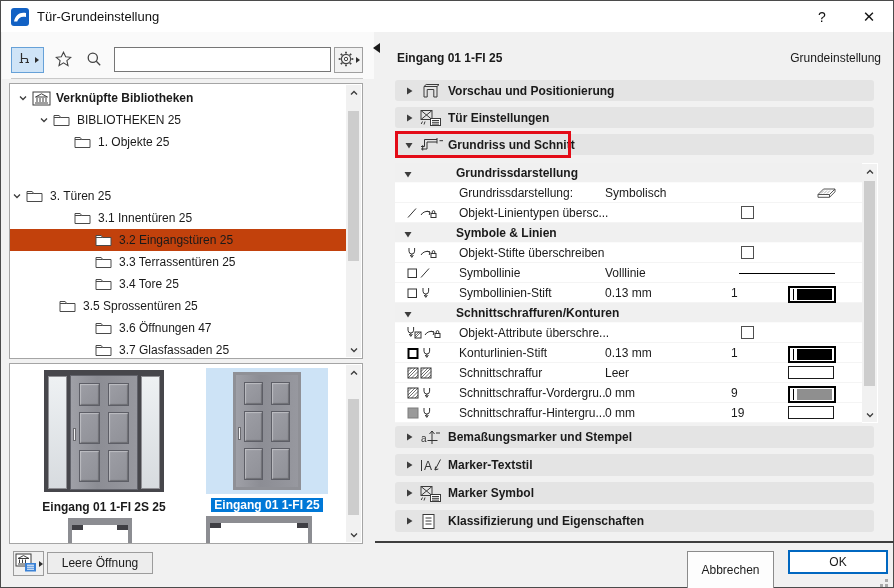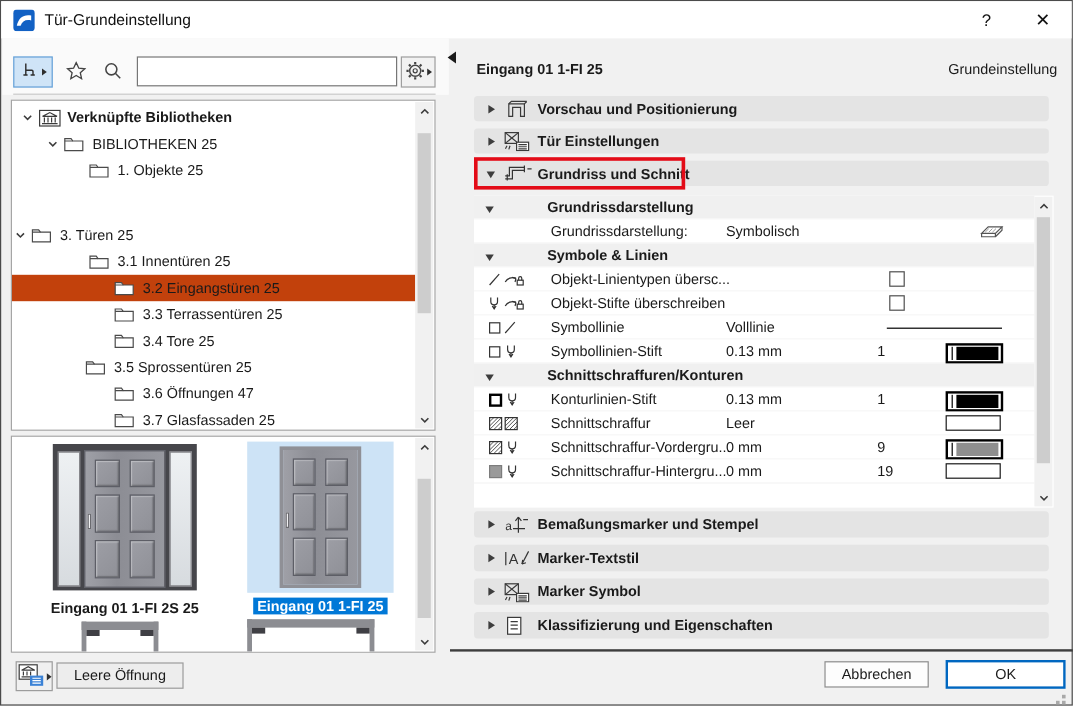--- a/index.html
+++ b/index.html
@@ -83,21 +83,21 @@
   .p-check{position:absolute;left:346px;top:3px;width:13px;height:13px;border:1px solid #4f4f4f;background:#fff;box-sizing:border-box;}
   .p-line{position:absolute;left:344px;top:10px;width:96px;height:1px;background:#000;}
   .p-pen{position:absolute;left:393px;top:3px;width:44px;height:13px;border:2px solid #000;background:#fff;box-sizing:content-box;}
   .p-pen .vline{position:absolute;left:3px;top:1px;bottom:1px;width:1px;background:#000;}
   .p-pen .fill{position:absolute;left:7px;top:1px;bottom:1px;right:2px;}
   .p-swatch{position:absolute;left:393px;top:3px;width:46px;height:13px;border:1px solid #1a1a1a;background:#fff;box-sizing:border-box;}
   .p-dispicon{position:absolute;left:420px;top:1px;width:24px;height:17px;display:inline-flex;}
   
   #footer-divider{position:absolute;left:374px;top:540px;width:519px;height:2px;background:#3e3e3e;}
   .btn{position:absolute;display:flex;align-items:center;justify-content:center;font-size:12px;box-sizing:border-box;background:#fdfdfd;border:1px solid #8b8b8b;}
-  #btn-cancel{left:686px;top:550px;width:87px;height:22px;}
+  #btn-cancel{left:686px;top:550px;width:87px;height:38px;}
   #btn-ok{left:787px;top:549px;width:100px;height:24px;border:2px solid #0067c0;background:#fff;}
   #grip{position:absolute;right:5px;bottom:5px;width:3px;height:3px;background:#a9a9a9;box-shadow:-5px 5px 0 #a9a9a9,0 5px 0 #a9a9a9;}
 </style>
 </head>
 <body>
 
 <div id="dialog">
 
   <div id="titlebar">
     <span id="logo">
@@ -249,21 +249,21 @@
         <div class="trow" style="padding-left: 69px;">
           <span class="texp"></span>
           <span class="ticon">
             <svg width="17" height="14" viewBox="0 0 17 14" xmlns="http://www.w3.org/2000/svg">
               <path d="M1,12.5 V2.5 h5.2 l1.5,2 H16 V12.5 z" fill="#fff" stroke="#4a4a4a"></path>
               <line x1="1" y1="4.5" x2="7.7" y2="4.5" stroke="#4a4a4a"></line>
             </svg>
           </span>
           <span class="tlabel">3.4 Tore 25</span>
         </div>
-        <div class="trow" style="padding-left: 45px;">
+        <div class="trow" style="padding-left: 33px;">
           <span class="texp"></span>
           <span class="ticon">
             <svg width="17" height="14" viewBox="0 0 17 14" xmlns="http://www.w3.org/2000/svg">
               <path d="M1,12.5 V2.5 h5.2 l1.5,2 H16 V12.5 z" fill="#fff" stroke="#4a4a4a"></path>
               <line x1="1" y1="4.5" x2="7.7" y2="4.5" stroke="#4a4a4a"></line>
             </svg>
           </span>
           <span class="tlabel">3.5 Sprossentüren 25</span>
         </div>
         <div class="trow" style="padding-left: 69px;">
@@ -468,43 +468,43 @@
           <span class="t p-label">Grundrissdarstellung:</span>
           <span class="t p-value">Symbolisch</span>
           <span class="p-dispicon">
             <svg width="24" height="17" viewBox="0 0 24 17" xmlns="http://www.w3.org/2000/svg">
               <path d="M3,10.5 L8.5,5 H20 L14.5,10.5 Z" fill="#fff" stroke="#555"></path>
               <path d="M3,10.5 v2.8 h11.5 v-2.8 M14.5,13.3 L20,7.8 V5" stroke="#555" fill="none"></path>
               <path d="M6,9.5 l3,-3 M9,9.5 l3,-3 M12,9.5 l3,-3" stroke="#888" stroke-width="0.7" fill="none"></path>
             </svg>
           </span>
         </div>
-        <div class="prow group">
-          <span class="p-exp">
-            <svg width="10" height="10" viewBox="0 0 10 10" xmlns="http://www.w3.org/2000/svg">
-              <polygon points="1.5,3 8.5,3 5,8.5" fill="#3d3d3d"></polygon>
-            </svg>
-          </span>
-          <span class="t p-glabel">Symbole &amp; Linien</span>
-        </div>
         <div class="prow">
           <span class="p-icon">
             <svg width="34" height="14" viewBox="0 0 34 14" xmlns="http://www.w3.org/2000/svg">
               <line x1="1" y1="11.5" x2="9" y2="2.5" stroke="#333"></line>
               <g transform="translate(14,2)" fill="none" stroke="#333">
                 <path d="M0,7 a7,7 0 0 1 9,-3"></path>
                 <path d="M9,4 l-3.2,-0.8 M9,4 l-0.8,3"></path>
                 <rect x="10" y="5.5" width="5" height="4"></rect>
                 <path d="M11.2,5.5 v-1.6 a1.3,1.3 0 0 1 2.6,0 v1.6"></path>
               </g>
             </svg>
           </span>
           <span class="t p-label">Objekt-Linientypen übersc...</span>
           <div class="p-check"></div>
         </div>
+        <div class="prow group">
+          <span class="p-exp">
+            <svg width="10" height="10" viewBox="0 0 10 10" xmlns="http://www.w3.org/2000/svg">
+              <polygon points="1.5,3 8.5,3 5,8.5" fill="#3d3d3d"></polygon>
+            </svg>
+          </span>
+          <span class="t p-glabel">Symbole &amp; Linien</span>
+        </div>
         <div class="prow">
           <span class="p-icon">
             <svg width="34" height="14" viewBox="0 0 34 14" xmlns="http://www.w3.org/2000/svg">
               <g transform="translate(1,2)" fill="none" stroke="#333">
                 <path d="M1,0 v3.2 a2.8,2.8 0 0 0 5.6,0 V0"></path>
                 <path d="M3.8,6 v2.5 M2.2,7 L3.8,9.4 L5.4,7"></path>
               </g>
               <g transform="translate(14,2)" fill="none" stroke="#333">
                 <path d="M0,7 a7,7 0 0 1 9,-3"></path>
                 <path d="M9,4 l-3.2,-0.8 M9,4 l-0.8,3"></path>
@@ -545,20 +545,40 @@
             <span class="fill" style="background:#000000"></span>
           </div>
         </div>
         <div class="prow group">
           <span class="p-exp">
             <svg width="10" height="10" viewBox="0 0 10 10" xmlns="http://www.w3.org/2000/svg">
               <polygon points="1.5,3 8.5,3 5,8.5" fill="#3d3d3d"></polygon>
             </svg>
           </span>
           <span class="t p-glabel">Schnittschraffuren/Konturen</span>
+        </div>
+        <div class="prow">
+          <span class="p-icon">
+            <svg width="38" height="14" viewBox="0 0 38 14" xmlns="http://www.w3.org/2000/svg">
+              <g transform="translate(0,1)" fill="none" stroke="#333">
+                <path d="M1,0 v3.2 a2.8,2.8 0 0 0 5.6,0 V0"></path>
+                <path d="M3.8,6 v2.5 M2.2,7 L3.8,9.4 L5.4,7"></path>
+              </g>
+              <rect x="8" y="6" width="6" height="6" fill="#fff" stroke="#333"></rect>
+              <path d="M8,10 l4,-4 M8,12 l6,-6" stroke="#333" stroke-width="0.7" fill="none"></path>
+              <g transform="translate(18,2)" fill="none" stroke="#333">
+                <path d="M0,7 a7,7 0 0 1 9,-3"></path>
+                <path d="M9,4 l-3.2,-0.8 M9,4 l-0.8,3"></path>
+                <rect x="10" y="5.5" width="5" height="4"></rect>
+                <path d="M11.2,5.5 v-1.6 a1.3,1.3 0 0 1 2.6,0 v1.6"></path>
+              </g>
+            </svg>
+          </span>
+          <span class="t p-label">Objekt-Attribute überschre...</span>
+          <div class="p-check"></div>
         </div>
         <div class="prow">
           <span class="p-icon">
             <svg width="34" height="14" viewBox="0 0 34 14" xmlns="http://www.w3.org/2000/svg">
               <rect x="1.5" y="3" width="9" height="9" fill="none" stroke="#000" stroke-width="2"></rect>
               <g transform="translate(16,2)" fill="none" stroke="#333">
                 <path d="M1,0 v3.2 a2.8,2.8 0 0 0 5.6,0 V0"></path>
                 <path d="M3.8,6 v2.5 M2.2,7 L3.8,9.4 L5.4,7"></path>
               </g>
             </svg>

